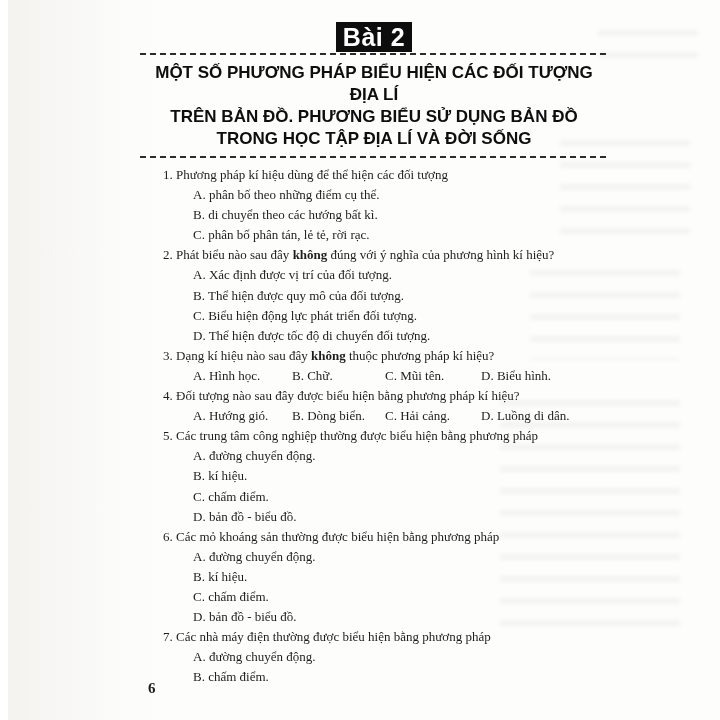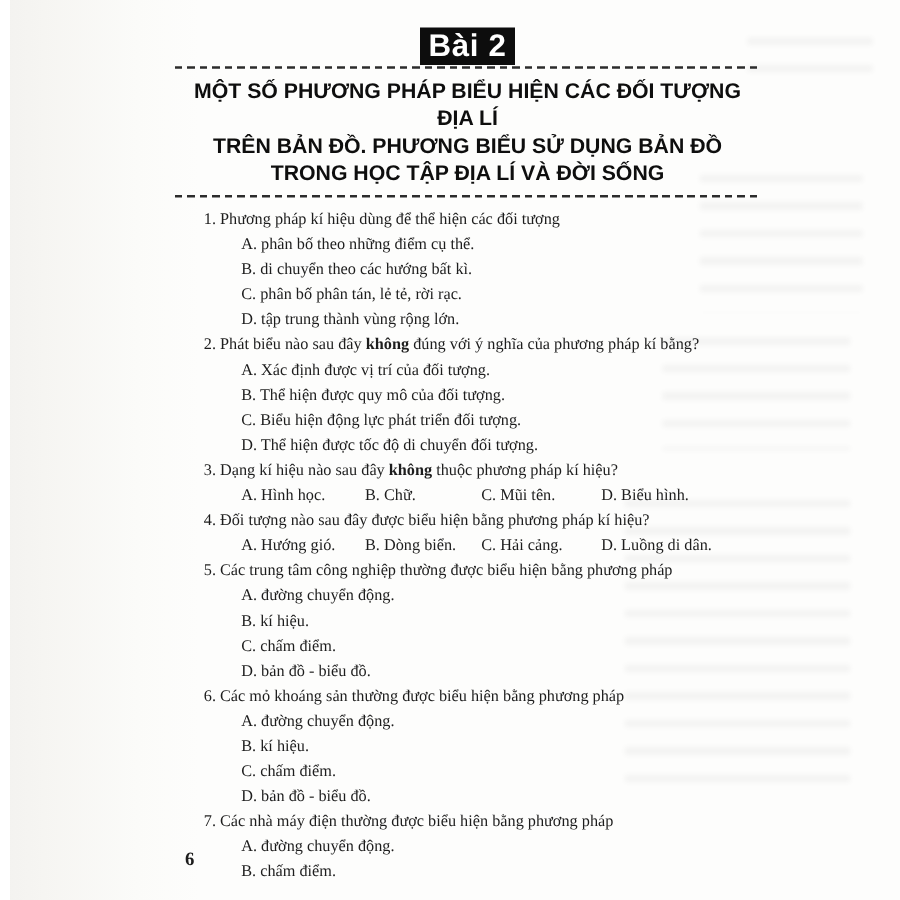--- a/index.html
+++ b/index.html
@@ -113,25 +113,24 @@
       <div class="dash"></div>
     </div>
 
     <div class="questions" id="questions">
         <div class="question">
           <div class="q-line"><span class="q-num">1.</span> <span>Phương pháp kí hiệu dùng để thể hiện các đối tượng</span></div>
           <div class="options stacked">
             <div class="option"><span>A.</span> <span>phân bố theo những điểm cụ thể.</span></div>
             <div class="option"><span>B.</span> <span>di chuyển theo các hướng bất kì.</span></div>
             <div class="option"><span>C.</span> <span>phân bố phân tán, lẻ tẻ, rời rạc.</span></div>
-            <div class="option"><span>D.</span> <span>tập trung thành vùng rộng lớn.</span></div>
           </div>
         </div>
         <div class="question">
-          <div class="q-line"><span class="q-num">2.</span> <span>Phát biểu nào sau đây </span><span class="b">không</span><span> đúng với ý nghĩa của phương pháp kí bằng?</span></div>
+          <div class="q-line"><span class="q-num">2.</span> <span>Phát biểu nào sau đây </span><span class="b">không</span><span> đúng với ý nghĩa của phương hình kí hiệu?</span></div>
           <div class="options stacked">
             <div class="option"><span>A.</span> <span>Xác định được vị trí của đối tượng.</span></div>
             <div class="option"><span>B.</span> <span>Thể hiện được quy mô của đối tượng.</span></div>
             <div class="option"><span>C.</span> <span>Biểu hiện động lực phát triển đối tượng.</span></div>
             <div class="option"><span>D.</span> <span>Thể hiện được tốc độ di chuyển đối tượng.</span></div>
           </div>
         </div>
         <div class="question">
           <div class="q-line"><span class="q-num">3.</span> <span>Dạng kí hiệu nào sau đây </span><span class="b">không</span><span> thuộc phương pháp kí hiệu?</span></div>
           <div class="options inline"><div class="option"><span>A.</span> <span>Hình học.</span></div><div class="option"><span>B.</span> <span>Chữ.</span></div><div class="option"><span>C.</span> <span>Mũi tên.</span></div><div class="option"><span>D.</span> <span>Biểu hình.</span></div></div>

